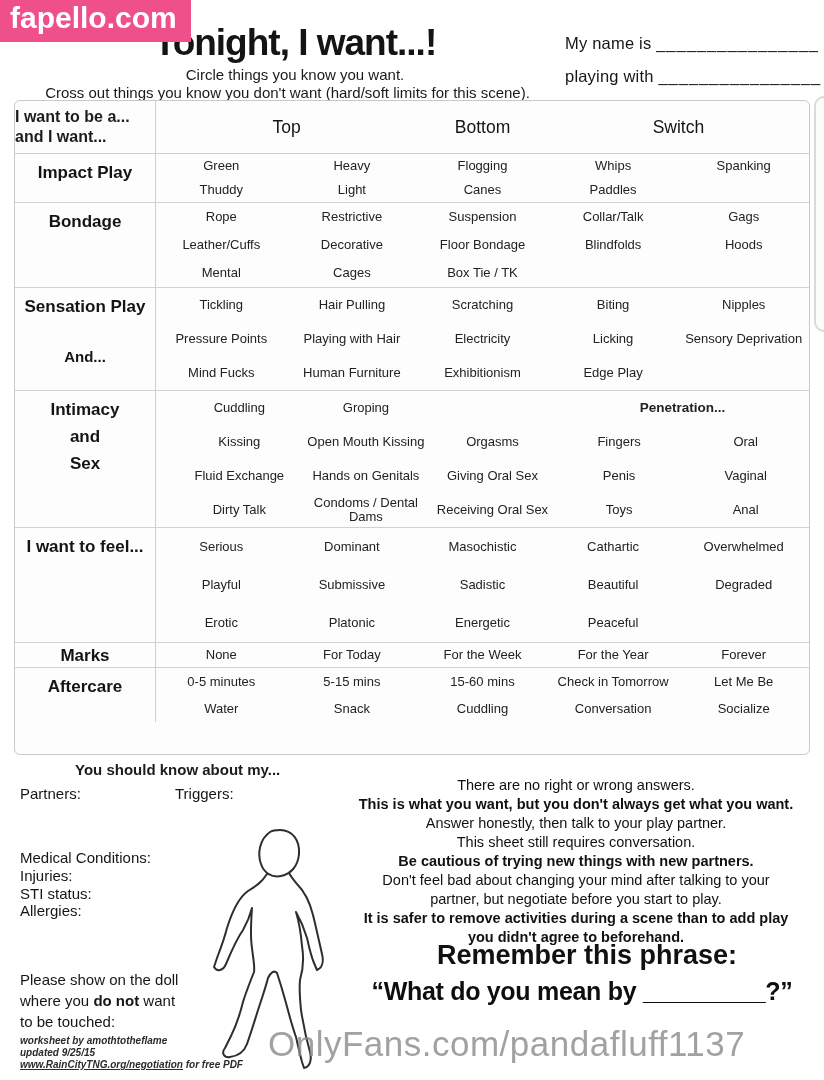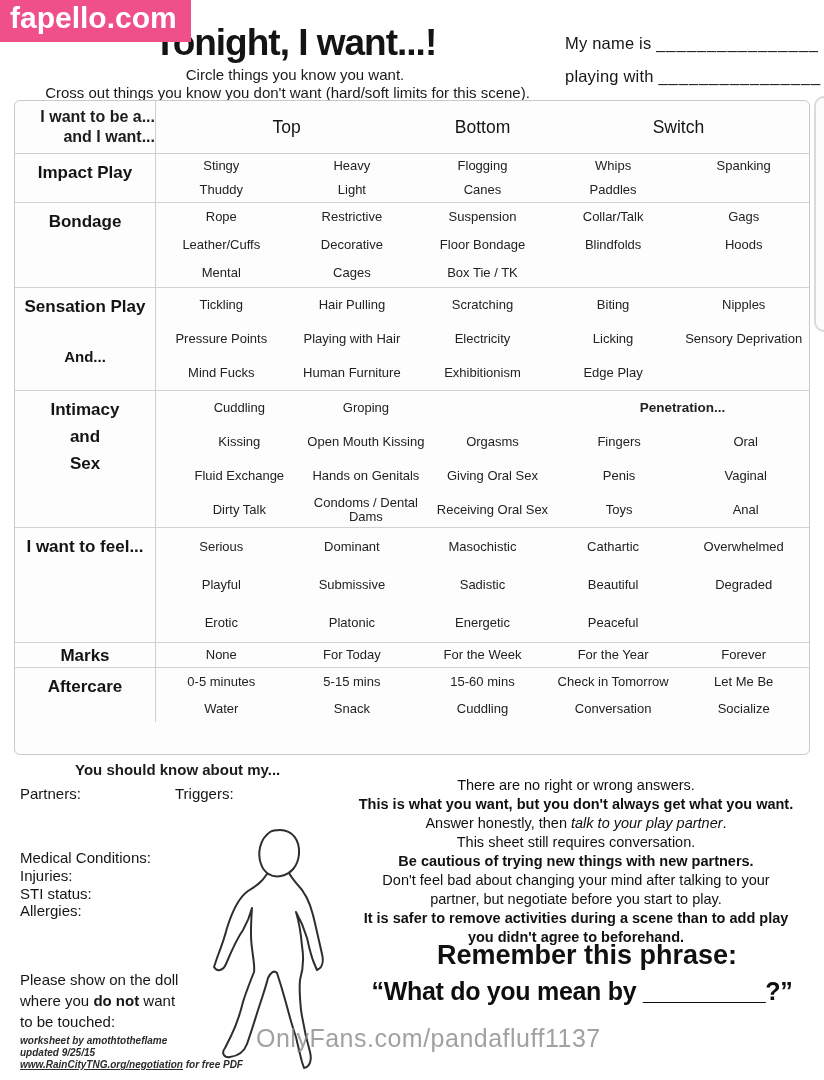--- a/index.html
+++ b/index.html
@@ -21,21 +21,21 @@
   .sub2{position:absolute;left:15px;top:84px;width:545px;text-align:center;font-size:15px;color:#1a1a1a;}
   .namefield{position:absolute;left:565px;font-size:16.5px;color:#161616;letter-spacing:.2px;}
   .namefield .blank{letter-spacing:1px;}
   
   .tbl{
     position:absolute;left:14px;top:100px;width:796px;height:655px;
     border:1px solid #c9c9c9;border-radius:6px;box-sizing:border-box;background:#fdfdfd;
   }
   .thead{display:flex;height:52px;border-bottom:1px solid #cfcfcf;}
   .tcorner{width:141px;border-right:1px solid #cfcfcf;box-sizing:border-box;
-    display:flex;flex-direction:column;justify-content:center;align-items:flex-end;
+    display:flex;flex-direction:column;justify-content:center;align-items:flex-start;
     font-weight:bold;font-size:16px;line-height:20px;}
   .thead-cols{flex:1;display:grid;grid-template-columns:repeat(5,1fr);align-items:center;
     font-size:17.5px;color:#141414;text-align:center;}
   .hcol-span2{grid-column:span 2;}
   .trow{display:flex;border-top:1px solid #d2d2d2;box-sizing:border-box;}
   .trow:first-child{border-top:none;}
   .tlabel{width:141px;border-right:1px solid #cfcfcf;box-sizing:border-box;
     display:flex;flex-direction:column;align-items:center;
     font-weight:bold;font-size:17px;line-height:27px;padding-top:5px;color:#141414;}
   .tlabel.center{justify-content:center;padding-top:0;}
@@ -48,30 +48,30 @@
   
   .know-title{position:absolute;left:75px;top:761px;font-size:15px;font-weight:bold;}
   .flabel{position:absolute;font-size:15px;color:#161616;}
   .please{position:absolute;left:20px;top:969px;font-size:15px;line-height:21px;color:#161616;}
   .credits{position:absolute;left:20px;top:1035px;font-size:10px;font-style:italic;line-height:12px;color:#2a2a2a;font-weight:bold;}
   .credits .lnk{text-decoration:underline;}
   
   .advice{position:absolute;left:330px;top:776px;width:492px;text-align:center;
     font-size:14.5px;line-height:19px;color:#111;}
   .advice .b{font-weight:bold;}
-  .advice .i{font-style:italic;}
+  .advice .i{}
   .remember{position:absolute;left:350px;top:940px;width:474px;text-align:center;
     font-size:27px;font-weight:600;color:#111;}
   .phrase{position:absolute;left:340px;top:977px;width:484px;text-align:center;
     font-size:25px;font-weight:bold;letter-spacing:-.3px;color:#0e0e0e;}
   
   .doll{position:absolute;left:200px;top:820px;}
   
-  .of-mark{position:absolute;left:256px;top:1024px;z-index:40;
-    font-size:25px;color:#8a8a8a;opacity:.8;letter-spacing:.5px;white-space:nowrap;}
+  .of-mark{position:absolute;left:268px;top:1024px;z-index:40;
+    font-size:35px;color:#8a8a8a;opacity:.8;letter-spacing:.5px;white-space:nowrap;}
   
   .edge-panel{position:absolute;left:814px;top:96px;width:40px;height:236px;
     border:2px solid #dadada;border-radius:10px;background:#fcfcfc;box-sizing:border-box;}
 </style>
 </head>
 <body>
 
 <div class="page">
 
   <div class="fapello">fapello.com</div>
@@ -100,21 +100,21 @@
         <div class="hcol-span2">Switch</div>
       </div>
     </div>
     <div>
         <div class="trow" style="height: 48px;">
           <div class="tlabel">
             <div>Impact Play</div>
           </div>
           <div class="tcontent">
             <div class="tline">
-              <div class="tcell">Stingy</div>
+              <div class="tcell">Green</div>
               <div class="tcell">Heavy</div>
               <div class="tcell">Flogging</div>
               <div class="tcell">Whips</div>
               <div class="tcell">Spanking</div>
             </div>
             <div class="tline">
               <div class="tcell">Thuddy</div>
               <div class="tcell">Light</div>
               <div class="tcell">Canes</div>
               <div class="tcell">Paddles</div>

